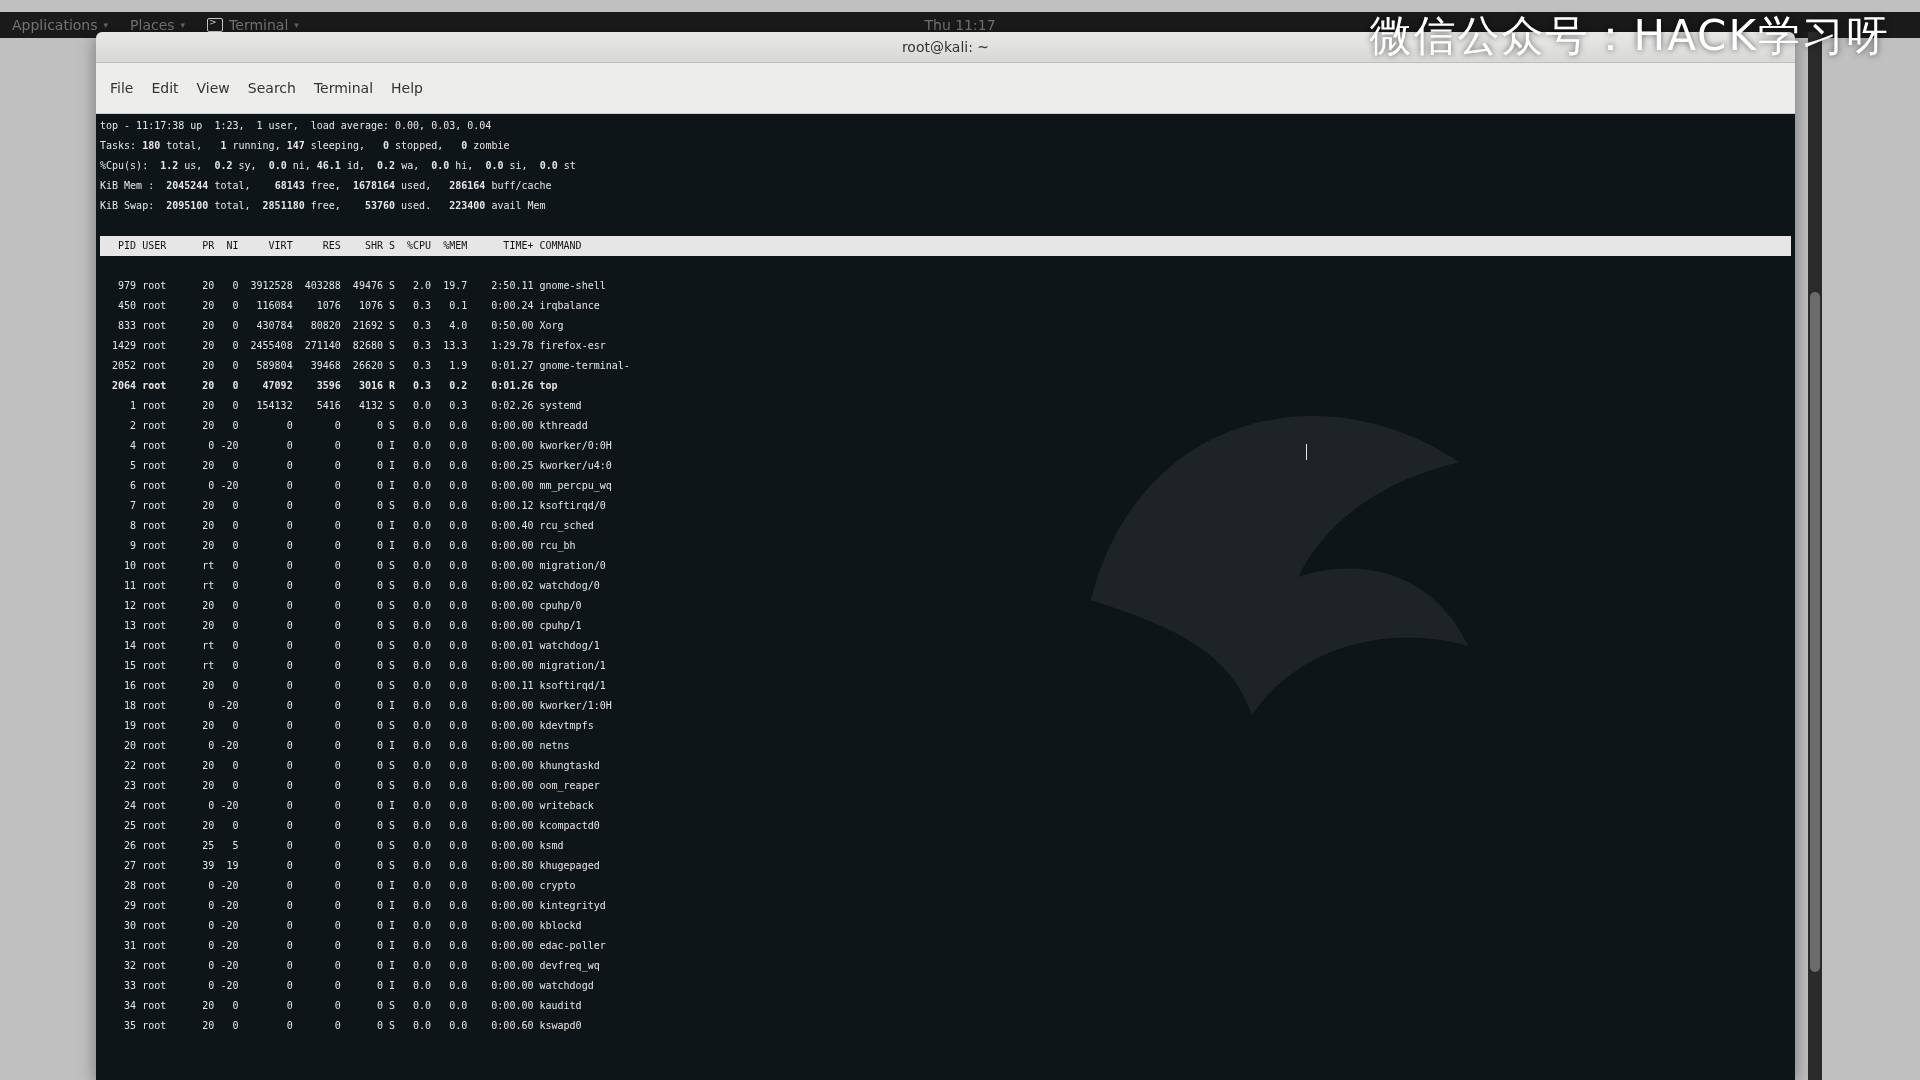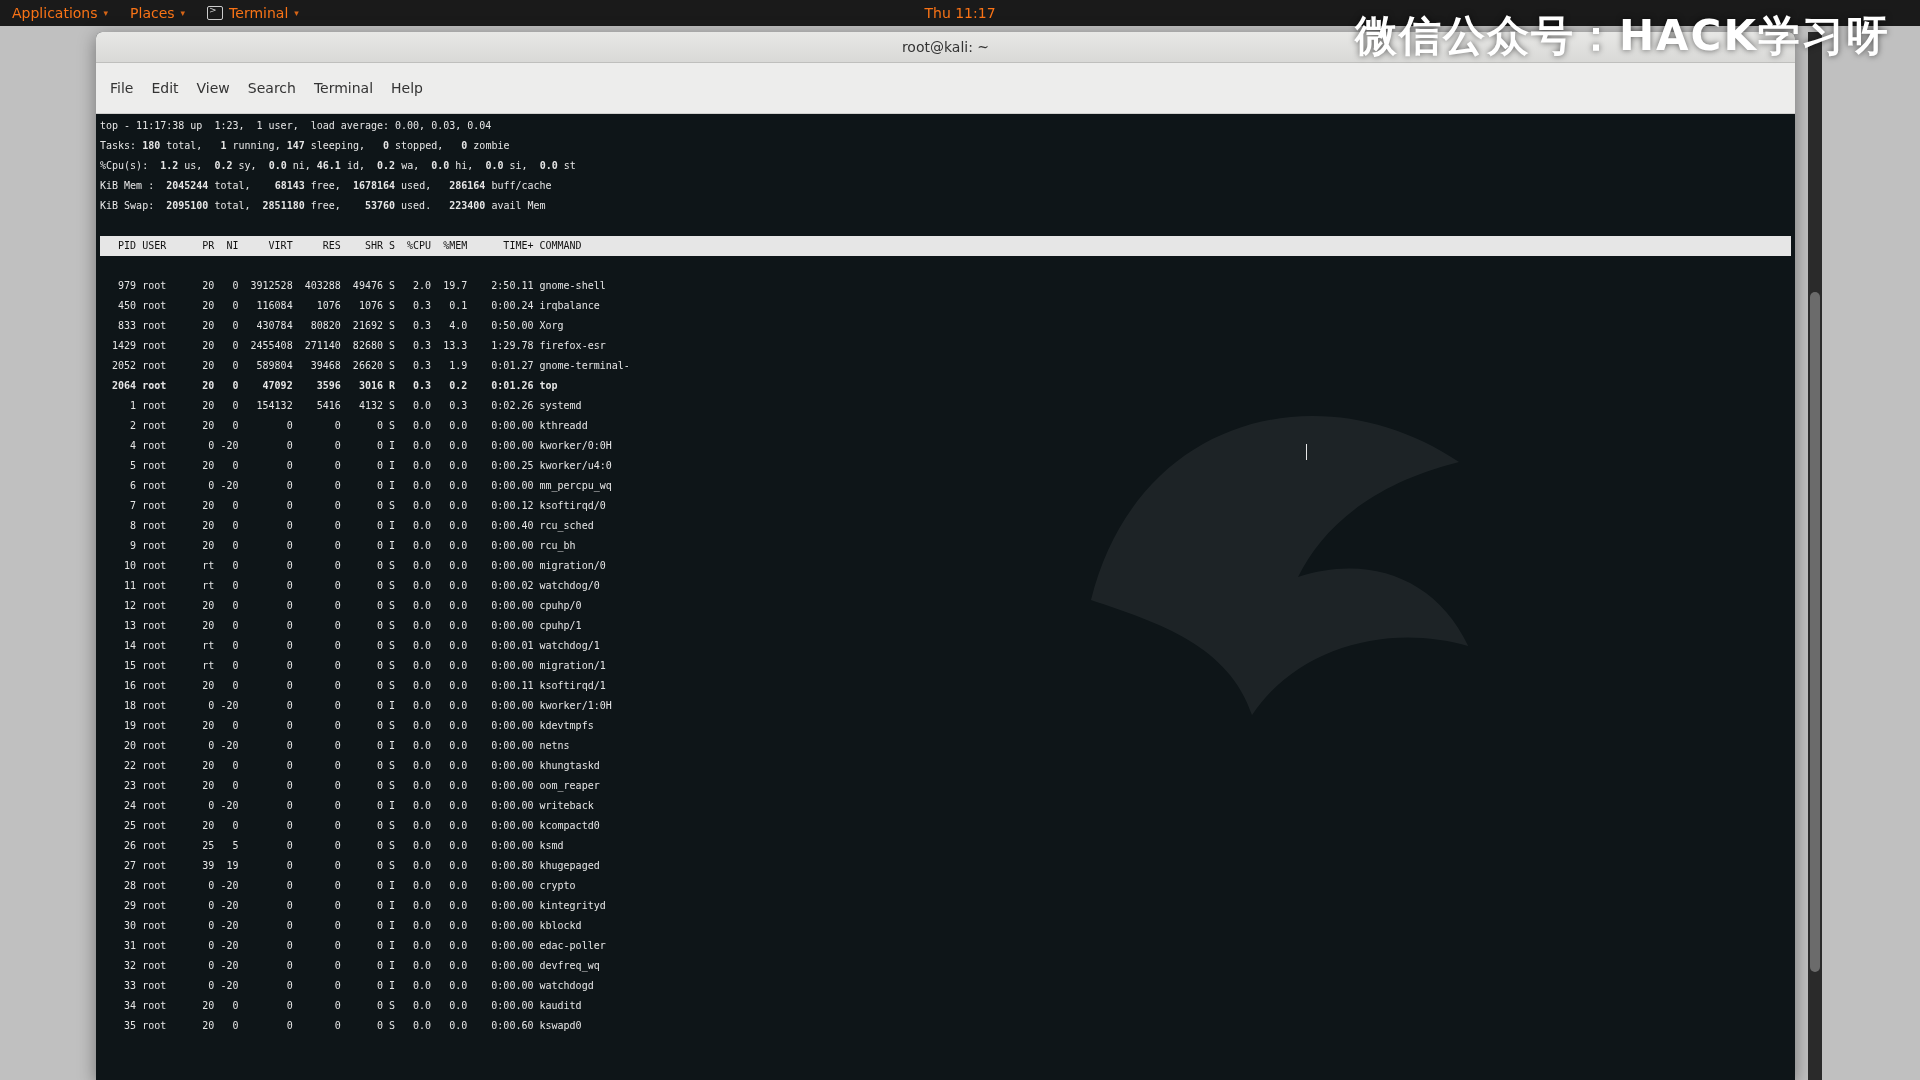--- a/index.html
+++ b/index.html
@@ -1,25 +1,25 @@
 <!DOCTYPE html>
 <html><head>
 <meta charset="utf-8">
 <style>
   html,body{margin:0;padding:0;width:1920px;height:1080px;overflow:hidden;font-family:"DejaVu Sans",sans-serif;background:#c0c0c0;}
   
-  .topbar{position:absolute;top:0;left:0;right:0;height:26px;background:#1a1a1a;color:#f97316;display:flex;align-items:center;font-size:14px;}
+  .topbar{position:absolute;top:12px;left:0;right:0;height:26px;background:#1a1a1a;color:#737373;display:flex;align-items:center;font-size:14px;}
   .topbar .left{display:flex;align-items:center;padding-left:12px;gap:22px;}
   .topbar .menu-item{display:flex;align-items:center;gap:6px;cursor:pointer;}
   .topbar .tri{font-size:9px;opacity:.85;}
   .topbar .term-icon{width:14px;height:12px;border:1px solid #ccc;display:inline-block;border-radius:2px;position:relative;}
   .topbar .term-icon:before{content:">";position:absolute;left:1px;top:-2px;font-size:9px;color:#ccc;}
   .topbar .center{position:absolute;left:50%;transform:translateX(-50%);}
   
-  .watermark{position:absolute;right:30px;top:8px;text-align:left;color:#fff;font-weight:700;pointer-events:none;z-index:50;text-shadow:0 0 6px rgba(0,0,0,.6);}
+  .watermark{position:absolute;right:30px;top:8px;text-align:left;color:#fff;font-weight:400;pointer-events:none;z-index:50;text-shadow:0 0 6px rgba(0,0,0,.6);}
   .watermark .l1{font-size:42px;letter-spacing:2px;}
   .watermark .l2{font-size:30px;letter-spacing:1px;}
   
   .termwin{position:absolute;left:96px;top:32px;width:1699px;bottom:0;background:#0e1518;border-radius:6px 6px 0 0;box-shadow:0 4px 18px rgba(0,0,0,.4);display:flex;flex-direction:column;overflow:hidden;}
   .titlebar{height:30px;background:linear-gradient(#e8e8e6,#d9d9d7);display:flex;align-items:center;justify-content:center;font-size:14px;color:#333;border-bottom:1px solid #bfbfbd;}
   .menubar{height:26px;background:#ededec;display:flex;align-items:center;gap:18px;padding:12px 14px;font-size:14px;color:#333;border-bottom:1px solid #cfcfce;}
   .menubar span{cursor:pointer;}
   .termbody{flex:1;background:#0e1518;position:relative;color:#e6e6e6;font-family:"DejaVu Sans Mono","Liberation Mono",monospace;font-size:10px;line-height:20px;padding:2px 4px 0 4px;}
   .termbody .dragon{position:absolute;right:260px;top:210px;width:520px;height:460px;opacity:.06;pointer-events:none;}
   .termbody pre{margin:0;white-space:pre;}

